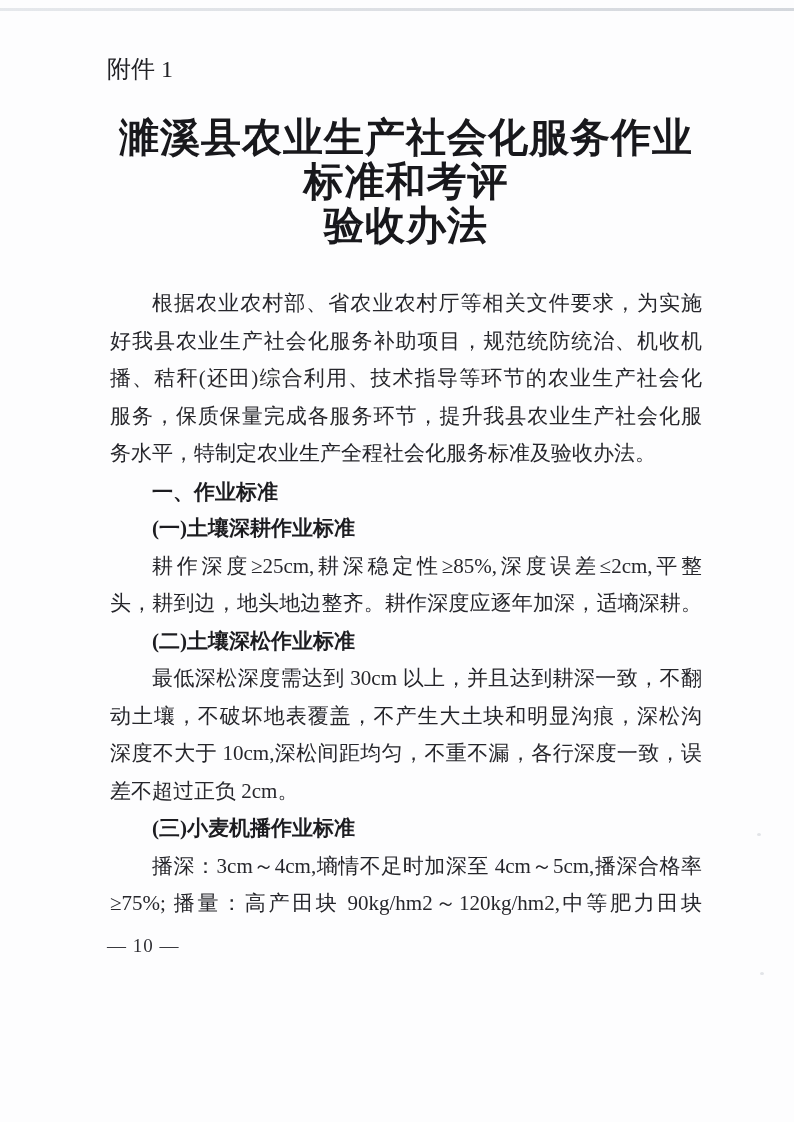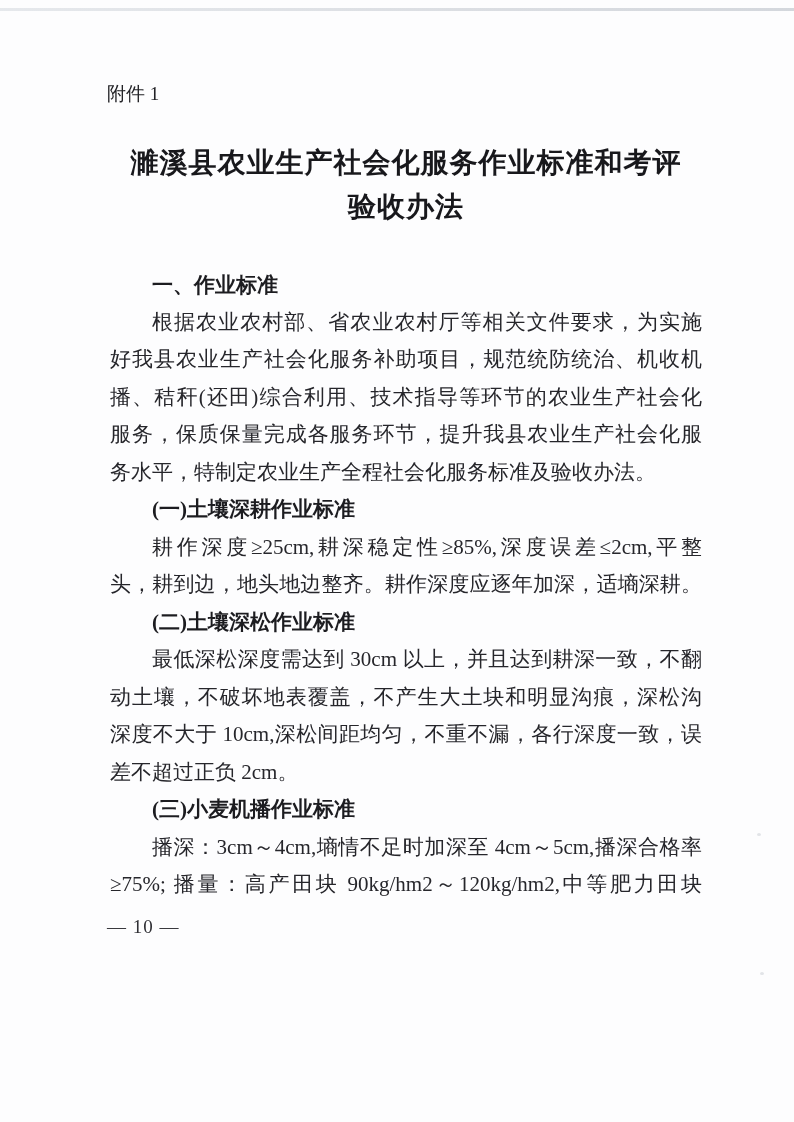--- a/index.html
+++ b/index.html
@@ -25,29 +25,29 @@
     background: linear-gradient(to right, #e3e6ea 0%, #d8dbe0 55%, #cfd3d9 100%);
     opacity: 0.9;
   }
   .content {
     position: absolute;
     left: 110px;
     top: 0;
     width: 592px;
   }
   .attachment {
-    margin-top: 81px;
+    margin-top: 56px;
     margin-left: -3px;
-    font-size: 19px;
+    font-size: 24px;
     line-height: 26px;
     color: #222226;
   }
   .title {
     margin-top: 34px;
-    font-size: 28px;
+    font-size: 40px;
     line-height: 44px;
     font-weight: 700;
     text-align: center;
     letter-spacing: 1px;
     color: #18181c;
   }
   .body {
     margin-top: 37px;
     font-size: 21px;
     line-height: 37.5px;
@@ -91,29 +91,29 @@
 
   <div class="content">
     <div class="attachment">附件 1</div>
 
     <div class="title">
       <div>濉溪县农业生产社会化服务作业标准和考评</div>
       <div>验收办法</div>
     </div>
 
     <div class="body">
-      <div class="block h1">
-          <div class="line first">一、作业标准</div>
-        </div>
       <div class="block para">
           <div class="line first stretch">根据农业农村部、省农业农村厅等相关文件要求，为实施</div>
           <div class="line stretch">好我县农业生产社会化服务补助项目，规范统防统治、机收机</div>
           <div class="line stretch">播、秸秆(还田)综合利用、技术指导等环节的农业生产社会化</div>
           <div class="line stretch">服务，保质保量完成各服务环节，提升我县农业生产社会化服</div>
           <div class="line">务水平，特制定农业生产全程社会化服务标准及验收办法。</div>
+        </div>
+      <div class="block h1">
+          <div class="line first">一、作业标准</div>
         </div>
       <div class="block h2">
           <div class="line first">(一)土壤深耕作业标准</div>
         </div>
       <div class="block para">
           <div class="line first stretch">耕作深度≥25cm,耕深稳定性≥85%,深度误差≤2cm,平整</div>
           <div class="line stretch">头，耕到边，地头地边整齐。耕作深度应逐年加深，适墒深耕。</div>
         </div>
       <div class="block h2">
           <div class="line first">(二)土壤深松作业标准</div>

